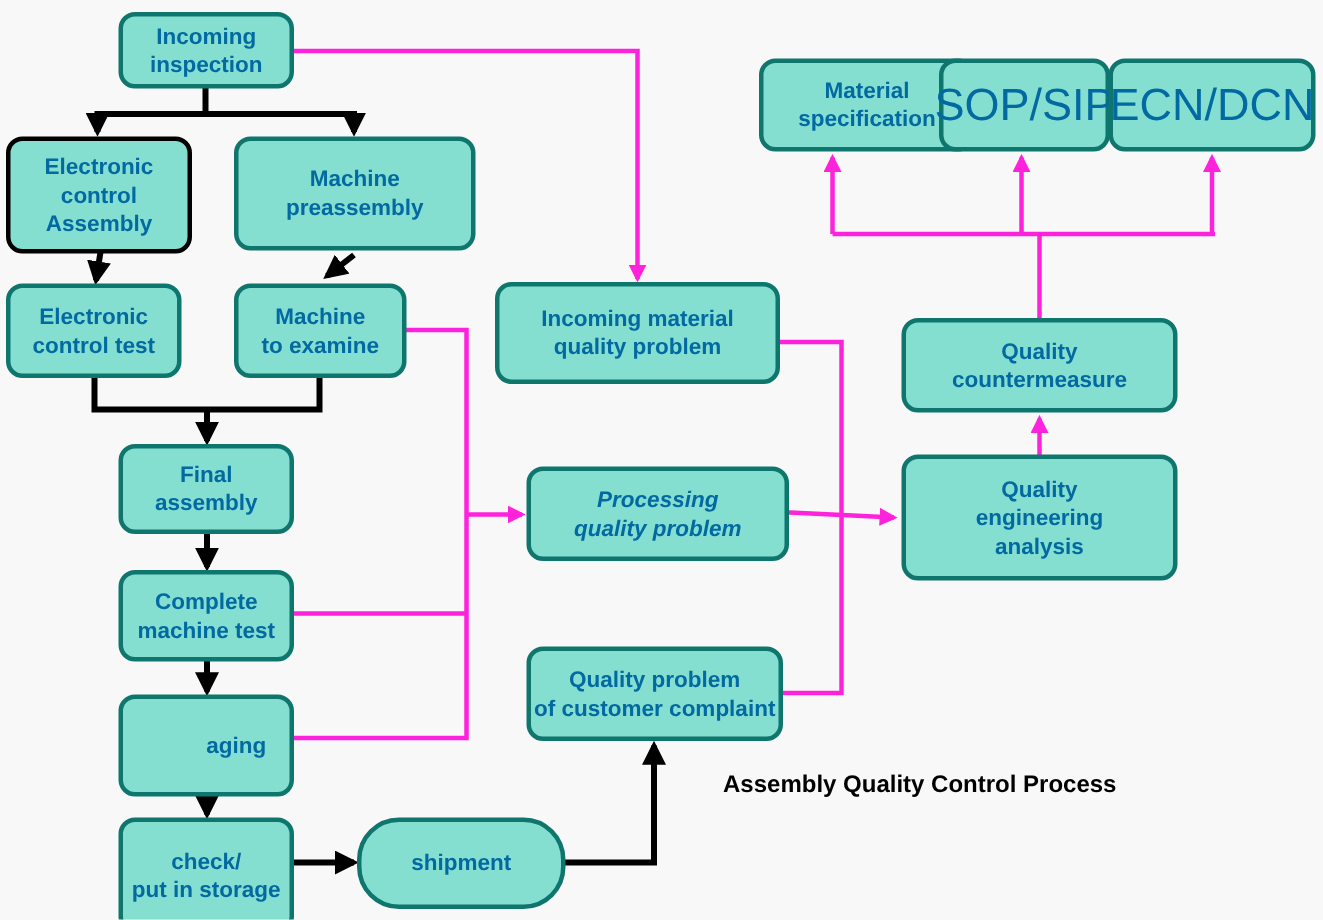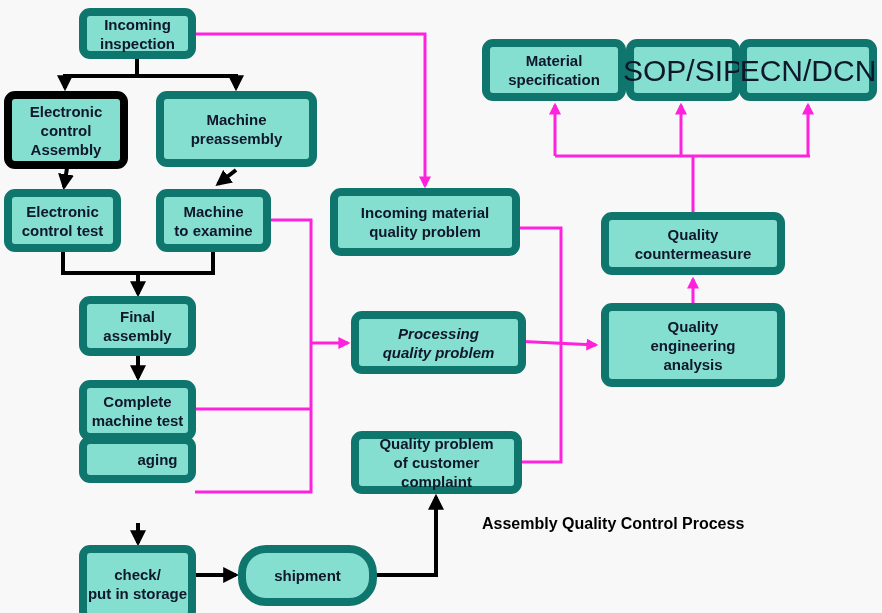--- a/index.html
+++ b/index.html
@@ -5,26 +5,26 @@
   html, body { margin: 0; padding: 0; }
   body {
     width: 882px; height: 613px; position: relative; overflow: hidden;
     background: #f8f8f8;
     font-family: "Liberation Sans", sans-serif;
   }
   #wires { position: absolute; left: 0; top: 0; width: 882px; height: 613px; }
   .node {
     position: absolute; box-sizing: border-box;
     background: #84dfd1;
-    border: 8px solid #0f766e;
+    border: 3px solid #0f766e;
     border-radius: 11px;
     display: flex; align-items: center; justify-content: center;
     text-align: center;
     font-weight: bold; font-size: 15px; line-height: 19px;
-    color: #0f172a;
+    color: #0369a1;
     white-space: pre-line;
     cursor: pointer;
   }
   .node.dark { border-color: #000; }
   .node.big { font-weight: normal; font-size: 30px; }
   .title {
     position: absolute; left: 482px; top: 515px;
     font-weight: bold; font-size: 16px; color: #000;
     white-space: nowrap;
   }
@@ -77,35 +77,35 @@
 <div class="node" style="left:156px;top:91px;width:161px;height:76px;">Machine
 preassembly</div>
 <div class="node" style="left:4px;top:189px;width:117px;height:63px;">Electronic
 control test</div>
 <div class="node" style="left:156px;top:189px;width:115px;height:63px;">Machine
 to examine</div>
 <div class="node" style="left:79px;top:296px;width:117px;height:60px;">Final
 assembly</div>
 <div class="node" style="left:79px;top:380px;width:117px;height:61px;">Complete
 machine test</div>
-<div class="node" style="left:79px;top:436px;width:117px;height:47px;padding-left:40px;">aging</div>
+<div class="node" style="left:79px;top:463px;width:117px;height:68px;padding-left:40px;">aging</div>
 <div class="node" style="left:79px;top:545px;width:117px;height:77px;">check/
 put in storage</div>
 <div class="node" style="left:238px;top:545px;width:139px;height:61px;border-radius:28px;">shipment</div>
 
 <div class="node" style="left:330px;top:188px;width:190px;height:68px;">Incoming material
 quality problem</div>
 <div class="node" style="left:351px;top:311px;width:175px;height:63px;font-style:italic;">Processing
 quality problem</div>
 <div class="node" style="left:351px;top:431px;width:171px;height:63px;">Quality  problem
 of customer complaint</div>
 
 <div class="node" style="left:601px;top:303px;width:184px;height:84px;">Quality
 engineering
 analysis</div>
 <div class="node" style="left:601px;top:212px;width:184px;height:63px;">Quality
 countermeasure</div>
-<div class="node" style="left:482px;top:39px;width:144px;height:62px;">Material
+<div class="node" style="left:506px;top:39px;width:144px;height:62px;">Material
 specification</div>
 <div class="node big" style="left:626px;top:39px;width:114px;height:62px;">SOP/SIP</div>
 <div class="node big" style="left:739px;top:39px;width:138px;height:62px;">ECN/DCN</div>
 
 <div class="title">Assembly Quality Control Process</div>
 
 </body></html>

